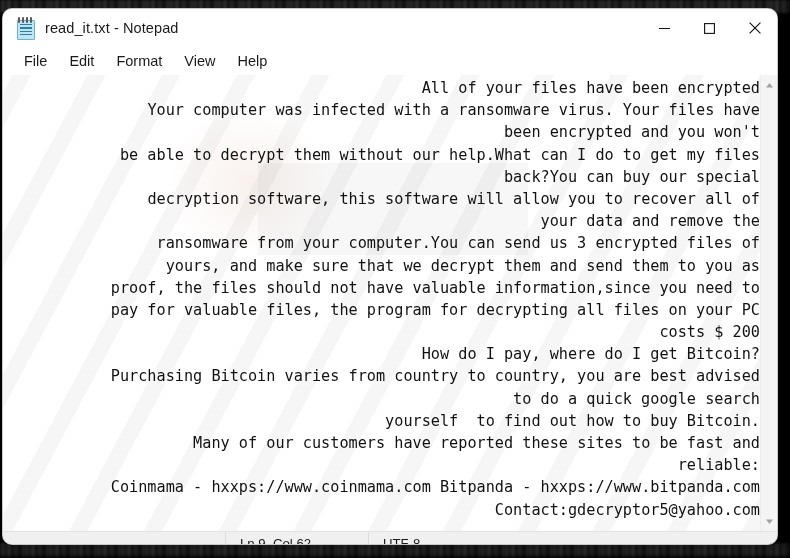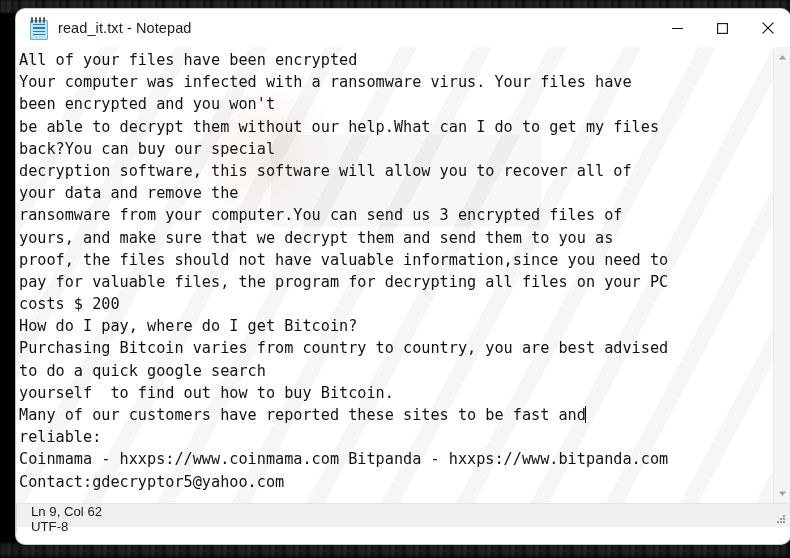--- a/index.html
+++ b/index.html
@@ -33,21 +33,21 @@
     filter: blur(1.1px);
     opacity: 0.95;
   }
   .bg-noise.top { top: 0; }
   .bg-noise.bottom { top: 543px; height: 12px; opacity: 0.75; }
   .bg-noise.bottom2 { top: 549px; height: 9px; opacity: 0.45; }
 
   
   .window {
     position: absolute;
-    left: 16px;
+    left: 3px;
     top: 9px;
     width: 774px;
     height: 535px;
     background: #ffffff;
     border-radius: 9px 9px 9px 9px;
     overflow: hidden;
     box-shadow: 0 0 0 1px #c9c9c9;
   }
 
   
@@ -201,20 +201,21 @@
 
   .textlines {
     position: relative;
     z-index: 1;
     font-family: "DejaVu Sans Mono", "Liberation Mono", monospace;
     font-size: 15.2px;
     line-height: 22.2px;
     color: #121212;
     white-space: pre;
     letter-spacing: 0px;
+    text-align: right;
   }
   .textlines .line { height: 22.2px; position: relative; }
 
   
   .caret {
     display: inline-block;
     width: 1px;
     height: 17px;
     background: #000;
     vertical-align: -3px;
@@ -248,21 +249,20 @@
   
   .statusbar {
     height: 23px;
     background: #f0f0f0;
     border-top: 1px solid #e3e3e3;
     display: flex;
     align-items: stretch;
     font-size: 13.2px;
     color: #1b1b1b;
     position: relative;
-    flex-direction: column;
   }
   .sb-spacer { width: 222px; flex: none; }
   .sb-cell {
     display: flex;
     align-items: center;
     padding-left: 14px;
     border-left: 1px solid #dcdcdc;
     flex: none;
     white-space: nowrap;
   }
@@ -322,20 +322,27 @@
         </div>
         <div class="win-btn">
           <svg width="14" height="14" viewBox="0 0 14 14">
             <line x1="1.6" y1="1.6" x2="12.4" y2="12.4" stroke="#111" stroke-width="1.15"></line>
             <line x1="12.4" y1="1.6" x2="1.6" y2="12.4" stroke="#111" stroke-width="1.15"></line>
           </svg>
         </div>
       </div>
     </div>
 
+    <div class="menubar">
+      <div class="menu-item">File</div>
+      <div class="menu-item">Edit</div>
+      <div class="menu-item">Format</div>
+      <div class="menu-item">View</div>
+      <div class="menu-item">Help</div>
+    </div>
 
     <div class="editor-wrap">
       <div class="editor">
         <div class="watermark"></div>
         <div class="watermark2"></div>
         <div class="watermark3"></div>
         <div class="textlines" id="textlines"><div class="line">All of your files have been encrypted</div><div class="line">Your computer was infected with a ransomware virus. Your files have</div><div class="line">been encrypted and you won't</div><div class="line">be able to decrypt them without our help.What can I do to get my files</div><div class="line">back?You can buy our special</div><div class="line">decryption software, this software will allow you to recover all of</div><div class="line">your data and remove the</div><div class="line">ransomware from your computer.You can send us 3 encrypted files of</div><div class="line">yours, and make sure that we decrypt them and send them to you as</div><div class="line">proof, the files should not have valuable information,since you need to</div><div class="line">pay for valuable files, the program for decrypting all files on your PC</div><div class="line">costs $ 200</div><div class="line">How do I pay, where do I get Bitcoin?</div><div class="line">Purchasing Bitcoin varies from country to country, you are best advised</div><div class="line">to do a quick google search</div><div class="line">yourself  to find out how to buy Bitcoin.</div><div class="line">Many of our customers have reported these sites to be fast and<span class="caret"></span></div><div class="line">reliable:</div><div class="line">Coinmama - hxxps://www.coinmama.com Bitpanda - hxxps://www.bitpanda.com</div><div class="line">Contact:gdecryptor5@yahoo.com</div></div>
       </div>
 
       <div class="scrollbar">

